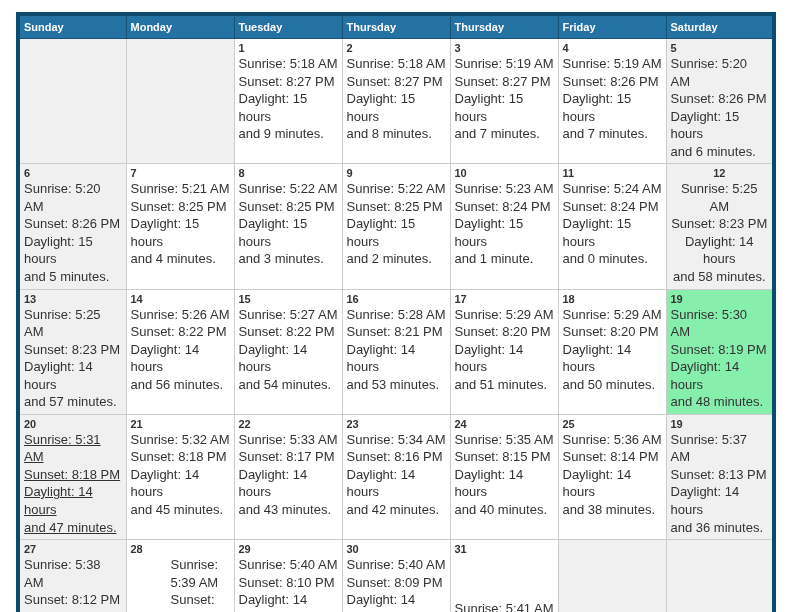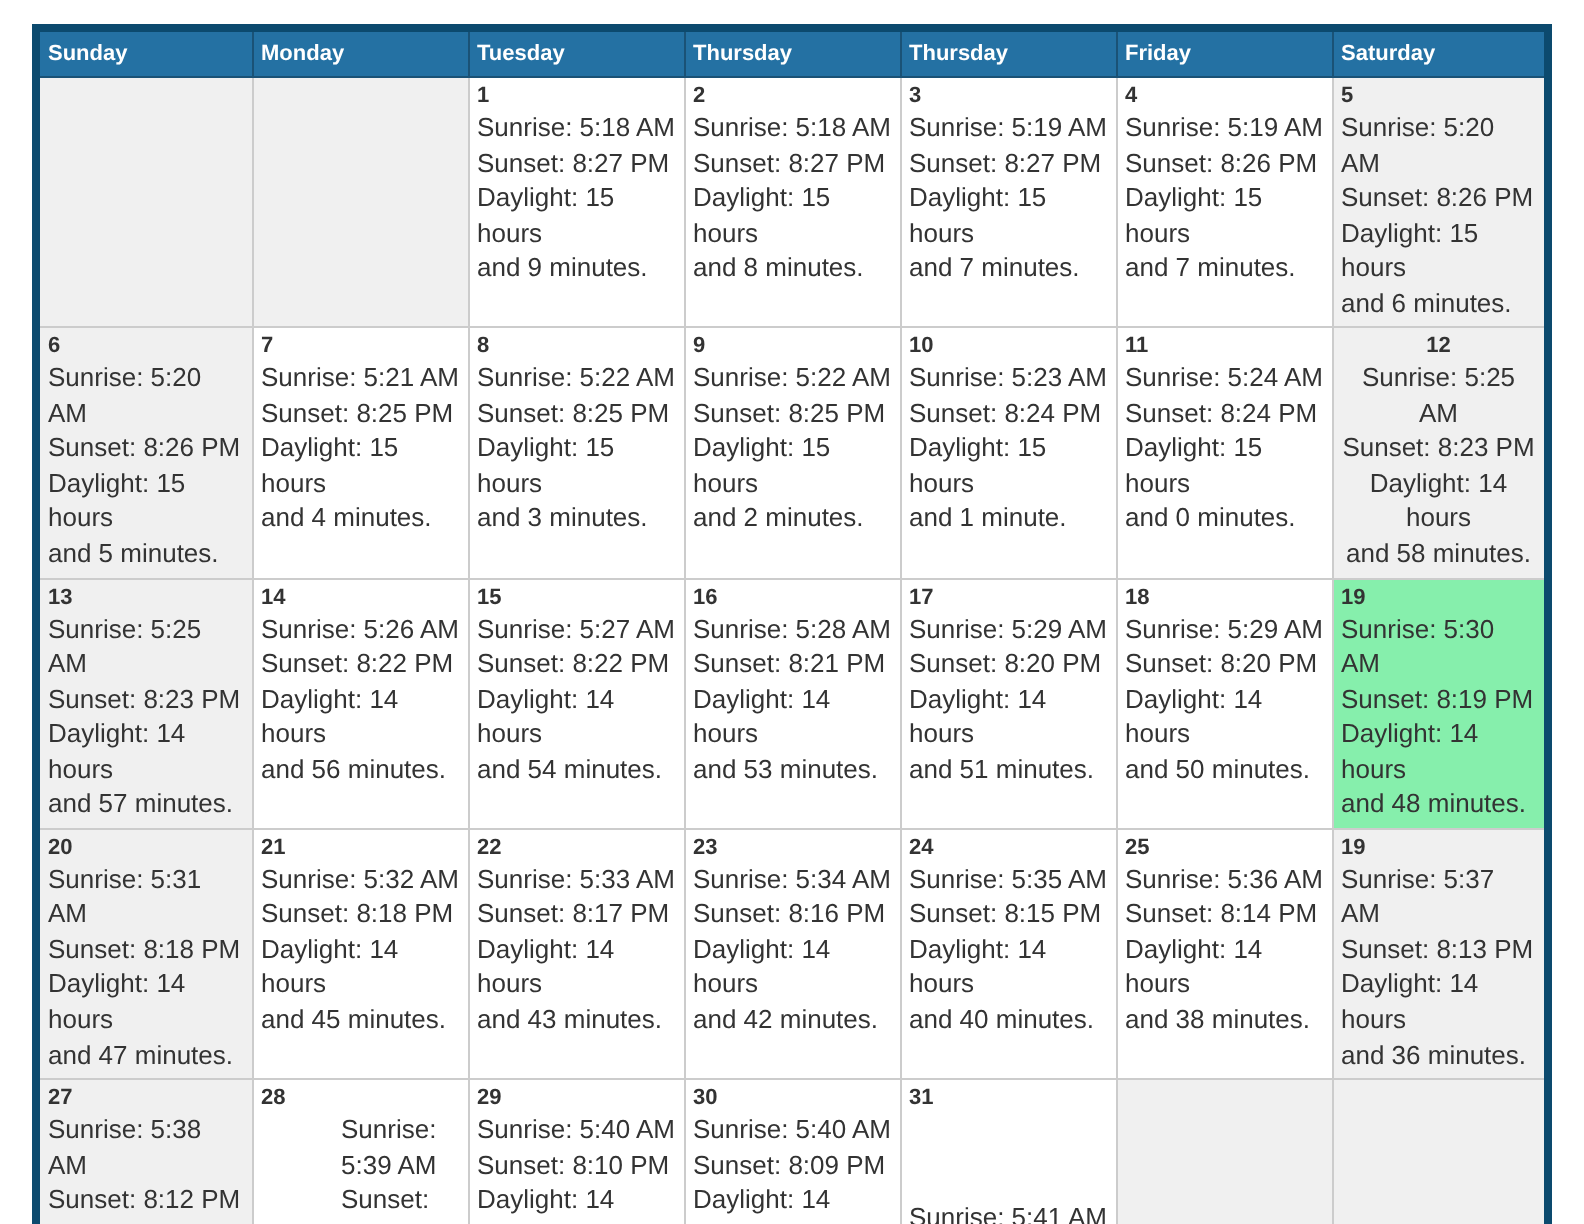--- a/index.html
+++ b/index.html
@@ -257,21 +257,21 @@
             <span class="day-num">19</span>
             <div class="day-info" style="white-space: pre-line;">Sunrise: 5:30 AM
 Sunset: 8:19 PM
 Daylight: 14 hours
 and 48 minutes.</div>
           </td>
         </tr>
         <tr>
           <td style="background-color: rgb(240, 240, 240);">
             <span class="day-num">20</span>
-            <div class="day-info" style="white-space: pre-line;">Sunrise: 5:31 AM
+            <div class="day-info" style="white-space: pre-line; text-decoration: underline;">Sunrise: 5:31 AM
 Sunset: 8:18 PM
 Daylight: 14 hours
 and 47 minutes.</div>
           </td>
           <td>
             <span class="day-num">21</span>
             <div class="day-info" style="white-space: pre-line;">Sunrise: 5:32 AM
 Sunset: 8:18 PM
 Daylight: 14 hours
 and 45 minutes.</div>

